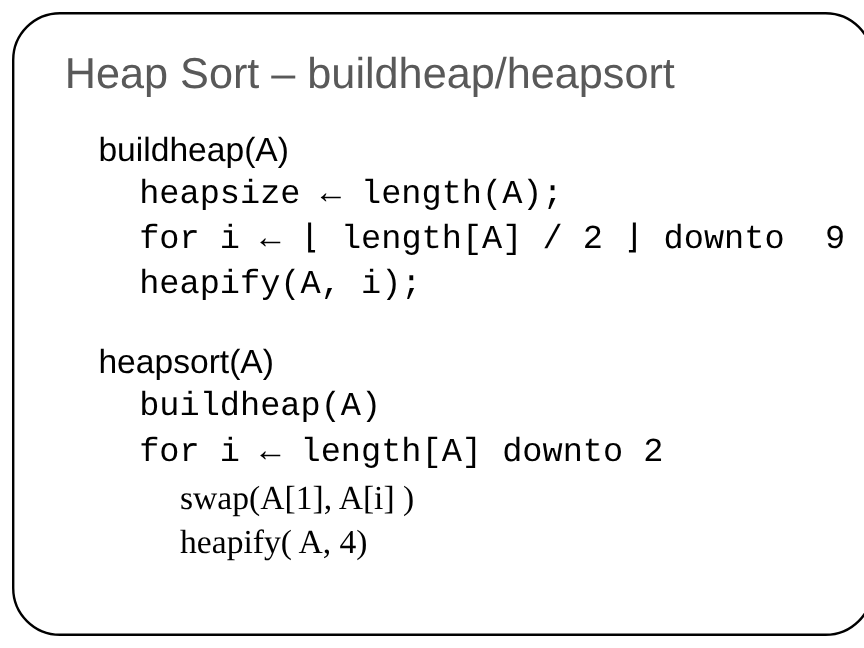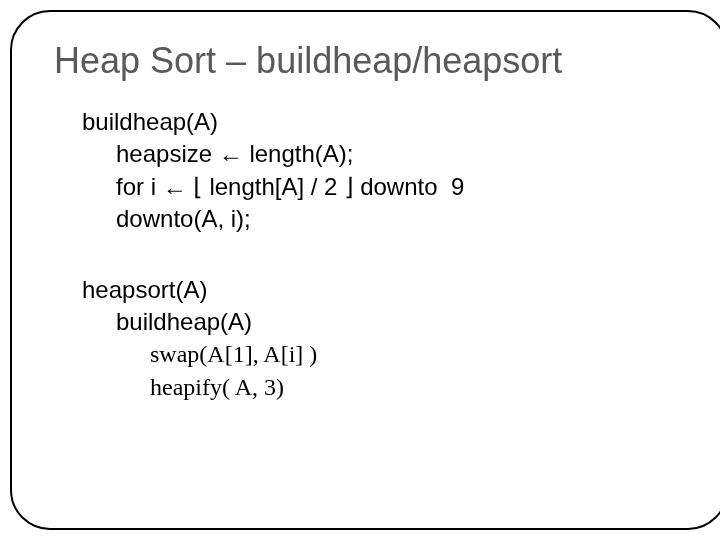--- a/index.html
+++ b/index.html
@@ -22,44 +22,45 @@
     position: relative;
   }
   .title {
     font-size: 36px;
     color: #595959;
     margin: 0 0 24px 0;
     font-weight: normal;
     white-space: nowrap;
   }
   .code-block {
-    font-size: 24px;
+    font-size: 28px;
     color: #000;
     line-height: 1.35;
     margin-left: 28px;
   }
   .code-block + .code-block {
-    margin-top: 38px;
+    margin-top: 26px;
   }
-  .ind1 { padding-left: 34px; }
+  .ind1 { padding-left: 34px; font-family: Liberation Mono, monospace; }
   .ind2 { padding-left: 68px; font-family: Liberation Serif, serif; }
   .line { white-space: pre; }
 </style>
 </head>
 <body>
 
 <div class="slide">
   <h1 class="title">Heap Sort – buildheap/heapsort</h1>
 
   <div class="code-block">
     <div class="line">buildheap(A)</div>
     <div class="line ind1">heapsize ← length(A);</div>
     <div class="line ind1">for i ← ⌊ length[A] / 2 ⌋ downto  9</div>
-    <div class="line ind1">downto(A, i);</div>
+    <div class="line ind1">heapify(A, i);</div>
   </div>
 
   <div class="code-block">
     <div class="line">heapsort(A)</div>
     <div class="line ind1">buildheap(A)</div>
+    <div class="line ind1">for i ← length[A] downto 2</div>
     <div class="line ind2">swap(A[1], A[i] )</div>
-    <div class="line ind2">heapify( A, 3)</div>
+    <div class="line ind2">heapify( A, 4)</div>
   </div>
 </div>
 
 </body></html>

